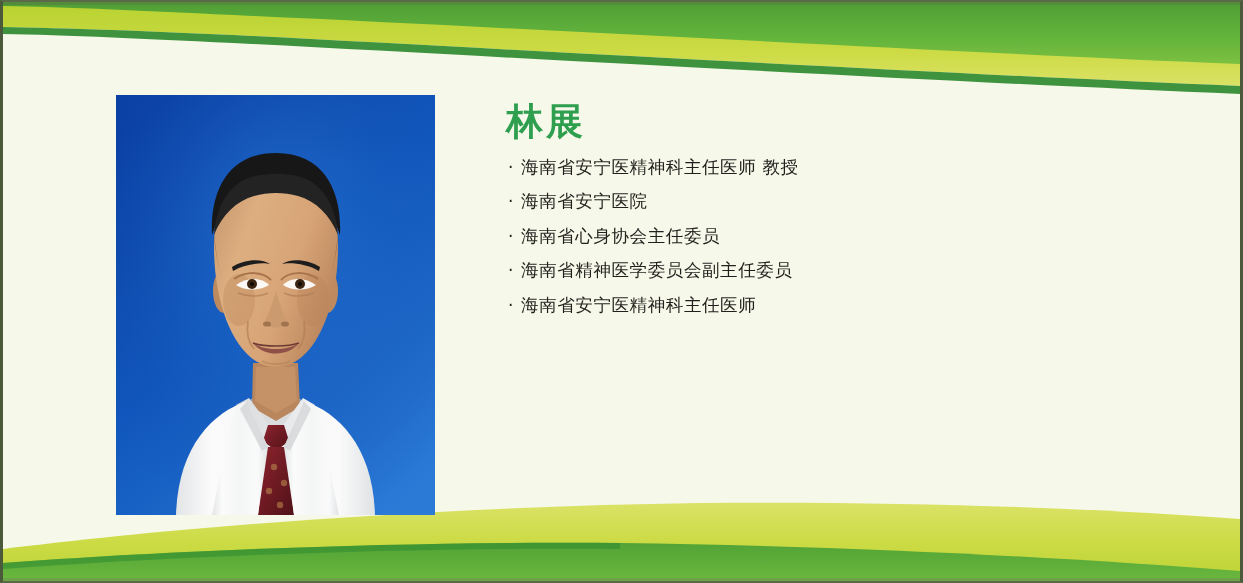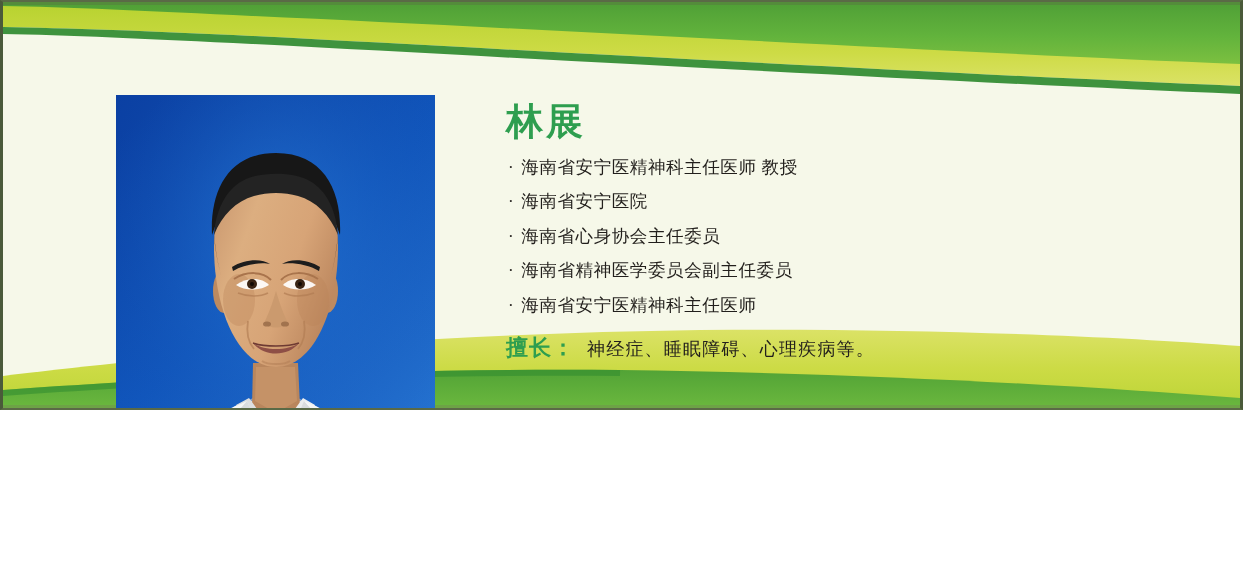--- a/index.html
+++ b/index.html
@@ -8,21 +8,21 @@
     padding: 0;
     background: #ffffff;
   }
   body {
     font-family: "DejaVu Sans", "Liberation Sans", sans-serif;
   }
 
   #card {
     position: relative;
     width: 1243px;
-    height: 410px;
+    height: 583px;
     overflow: hidden;
     background: #f6f8e9;
     box-sizing: border-box;
     border-left: 3px solid #4a5a3a;
     border-right: 3px solid #4a5a3a;
     border-top: 2px solid #5a6a46;
     border-bottom: 2px solid #5a6a46;
   }
 
   
@@ -83,21 +83,20 @@
     padding: 0;
   }
   #credential-list li {
     font-size: 17.5px;
     color: #221f1c;
     line-height: 1;
     padding: 0 0 0 2px;
     margin: 0 0 17px 0;
     letter-spacing: 0.6px;
     white-space: nowrap;
-    font-family: Liberation Serif, serif;
   }
   .bullet-dot {
     display: inline-block;
     color: #221f1c;
     margin-right: 7px;
     font-size: 17px;
   }
   #specialty-row {
     margin-top: 19px;
     display: flex;
@@ -301,20 +300,16 @@
         <span class="bullet-dot">·</span><span>海南省心身协会主任委员</span>
       </li>
       <li>
         <span class="bullet-dot">·</span><span>海南省精神医学委员会副主任委员</span>
       </li>
       <li>
         <span class="bullet-dot">·</span><span>海南省安宁医精神科主任医师</span>
       </li>
     </ul>
 
-    <div id="specialty-row">
-      <span id="specialty-label">擅长：</span>
-      <span id="specialty-value">神经症、睡眠障碍、心理疾病等。</span>
-    </div>
 
   </div>
 
 </div>
 
 </body></html>

